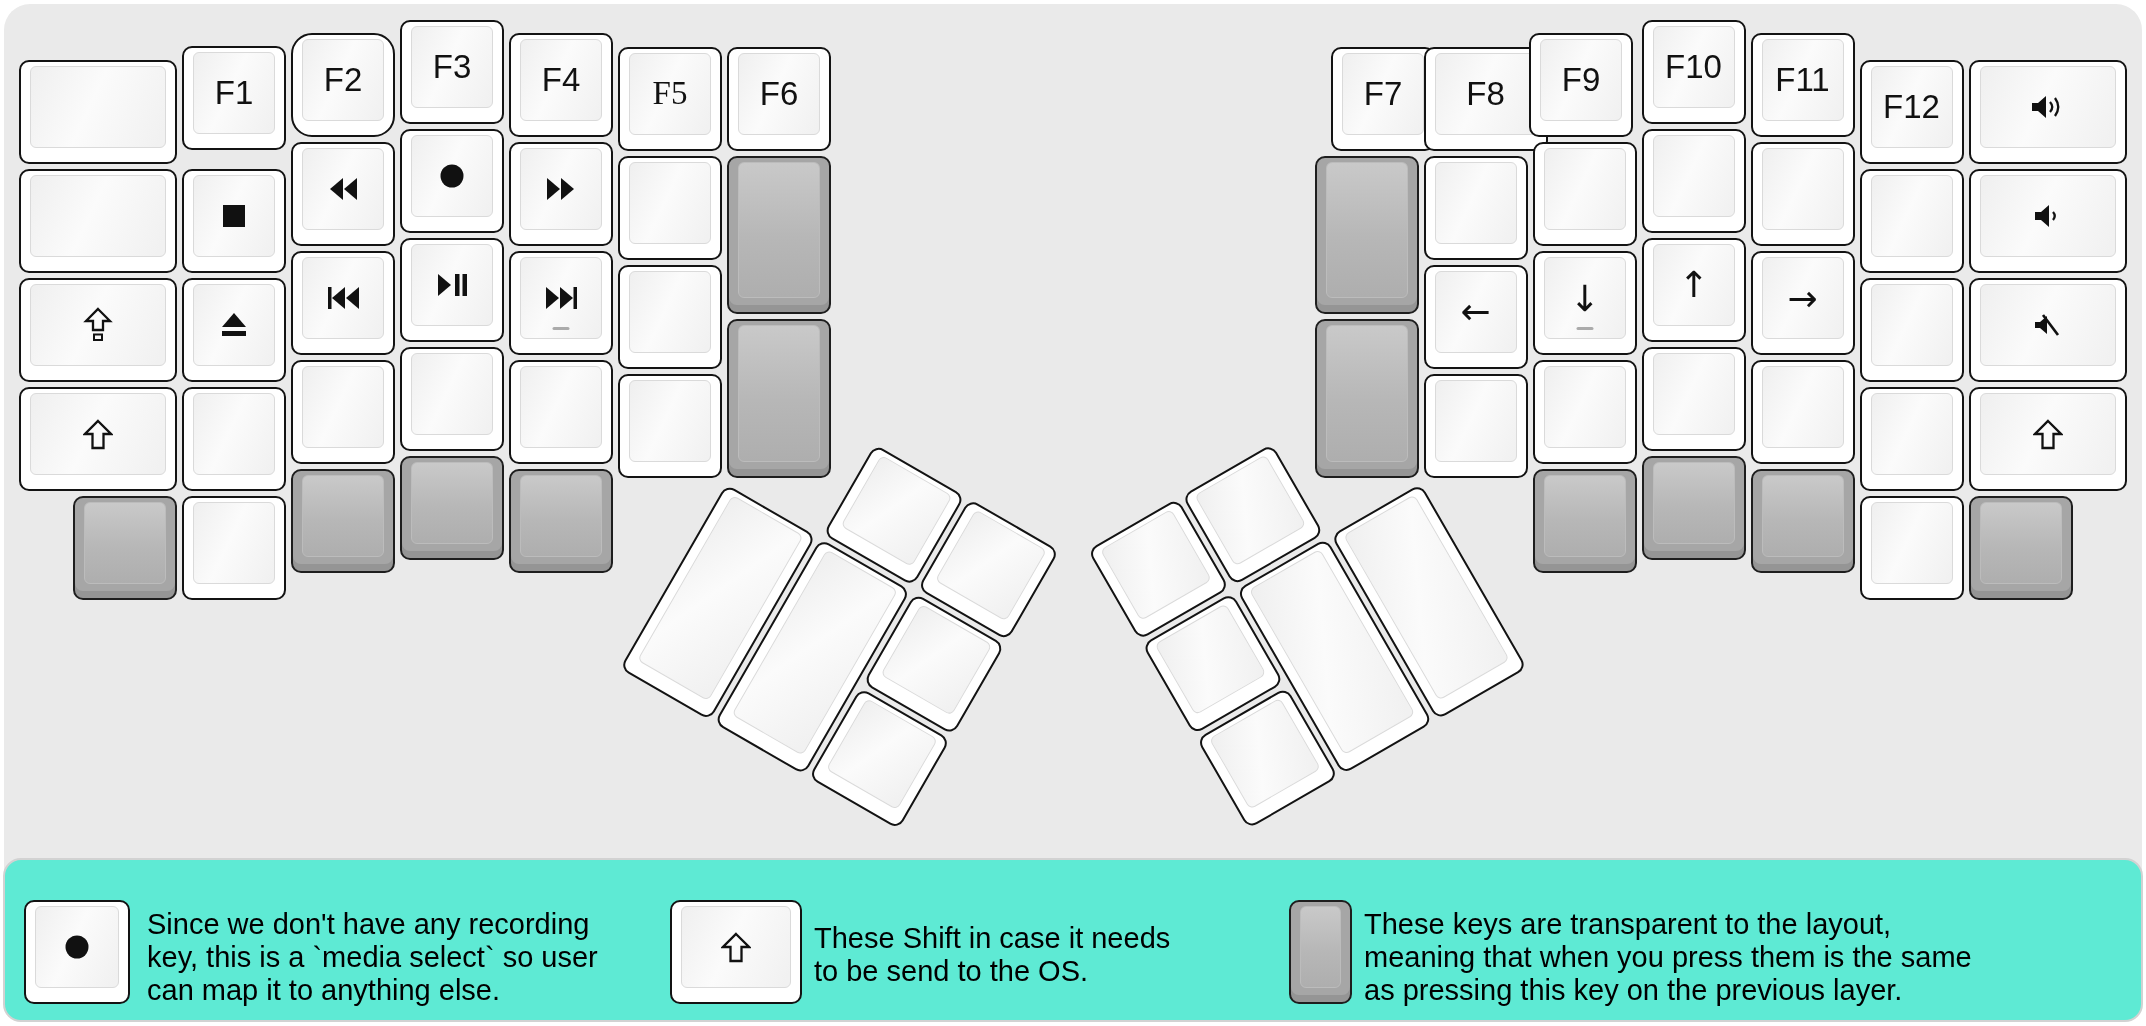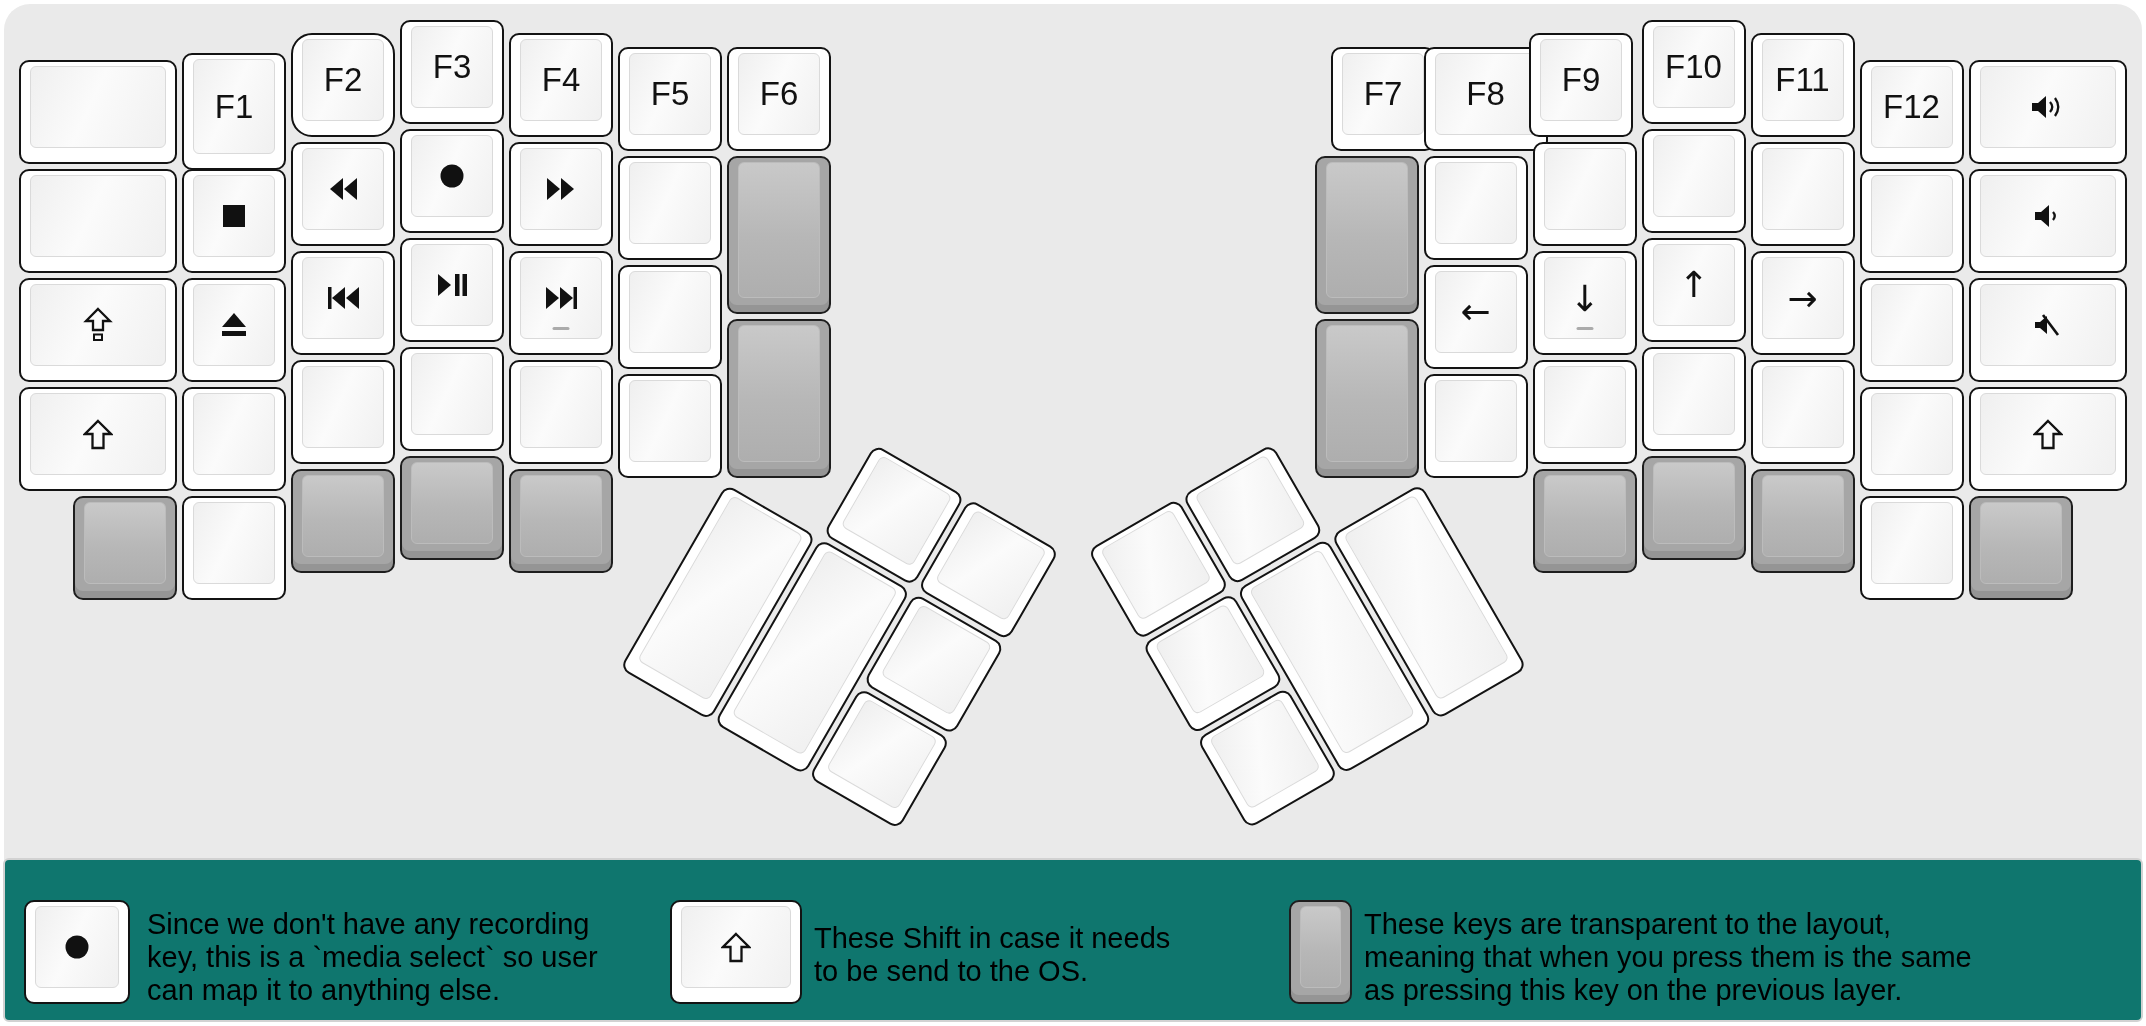--- a/index.html
+++ b/index.html
@@ -15,21 +15,21 @@
     display:flex;align-items:center;justify-content:center;}
   .key.gray{background:#a6a6a6;border-color:#1e1e1e;box-shadow:inset 0 -7px 0 rgba(0,0,0,0.10);}
   .key.gray .cap{border-color:#bcbcbc;background:linear-gradient(180deg,#c9c9c9 0%,#b7b7b7 55%,#aeaeae 100%);}
   .klabel{font-size:33px;color:#111;white-space:nowrap;}
   .klabel.arrow{font-family:"DejaVu Sans",sans-serif;font-size:36px;}
   .kicon{display:flex;align-items:center;justify-content:center;}
   .kicon svg{display:block;}
   .homing{position:absolute;left:50%;bottom:8px;transform:translateX(-50%);width:17px;height:3.5px;background:#ababab;border-radius:2px;}
   .title{position:absolute;left:835px;top:52px;width:500px;text-align:center;font-size:42px;color:#000;}
   .legend{position:absolute;left:3px;top:858px;width:2140px;height:164px;box-sizing:border-box;
-    border:2px solid #d2d2d2;border-radius:6px;background:#0f766e;text-decoration:underline;}
+    border:2px solid #d2d2d2;border-radius:18px;background:#5eead4;text-decoration:underline;}
   .ltext{position:absolute;font-size:29px;line-height:33px;color:#000;white-space:pre-line;}
   .lt1{left:142px;top:48px;width:560px;}
   .lt2{left:809px;top:62px;width:520px;}
   .lt3{left:1359px;top:48px;width:660px;}
 </style>
 </head>
 <body>
 
 <div class="canvas">
   <div class="panel"></div>
@@ -55,21 +55,21 @@
         </div>
         <div class="key" style="left: 2.5px; top: 370.375px; width: 158.5px; height: 104px;">
           <div class="cap">
             <span class="kicon">
               <svg width="30" height="31" viewBox="0 0 30 31">
                 <polygon points="15,2 28,15 20.5,15 20.5,29 9.5,29 9.5,15 2,15" fill="none" stroke="#111" stroke-width="2.3"></polygon>
               </svg>
             </span>
           </div>
         </div>
-        <div class="key" style="left: 166px; top: 36px; width: 104px; height: 117px;">
+        <div class="key" style="left: 166px; top: 29px; width: 104px; height: 104px;">
           <div class="cap">
             <span class="klabel">F1</span>
           </div>
         </div>
         <div class="key" style="left: 166px; top: 152.375px; width: 104px; height: 104px;">
           <div class="cap">
             <span class="kicon">
               <svg width="24" height="24" viewBox="0 0 24 24">
                 <rect x="1" y="1" width="22" height="22" fill="#111"></rect>
               </svg>
@@ -169,21 +169,21 @@
                 <polygon points="15,1 28,12 15,23" fill="#111"></polygon>
                 <rect x="28.5" y="1" width="3.5" height="22" fill="#111"></rect>
               </svg>
             </span>
             <div class="homing"></div>
           </div>
         </div>
         <div class="key" style="left: 493px; top: 343.125px; width: 104px; height: 104px;">
           <div class="cap"></div>
         </div>
-        <div class="key" style="left: 602px; top: 29.75px; width: 104px; height: 104px;">
+        <div class="key" style="left: 602px; top: 29.75px; width: 104px; height: 104px; font-family: Liberation Serif, serif;">
           <div class="cap">
             <span class="klabel">F5</span>
           </div>
         </div>
         <div class="key" style="left: 602px; top: 138.75px; width: 104px; height: 104px;">
           <div class="cap"></div>
         </div>
         <div class="key" style="left: 602px; top: 247.75px; width: 104px; height: 104px;">
           <div class="cap"></div>
         </div>

